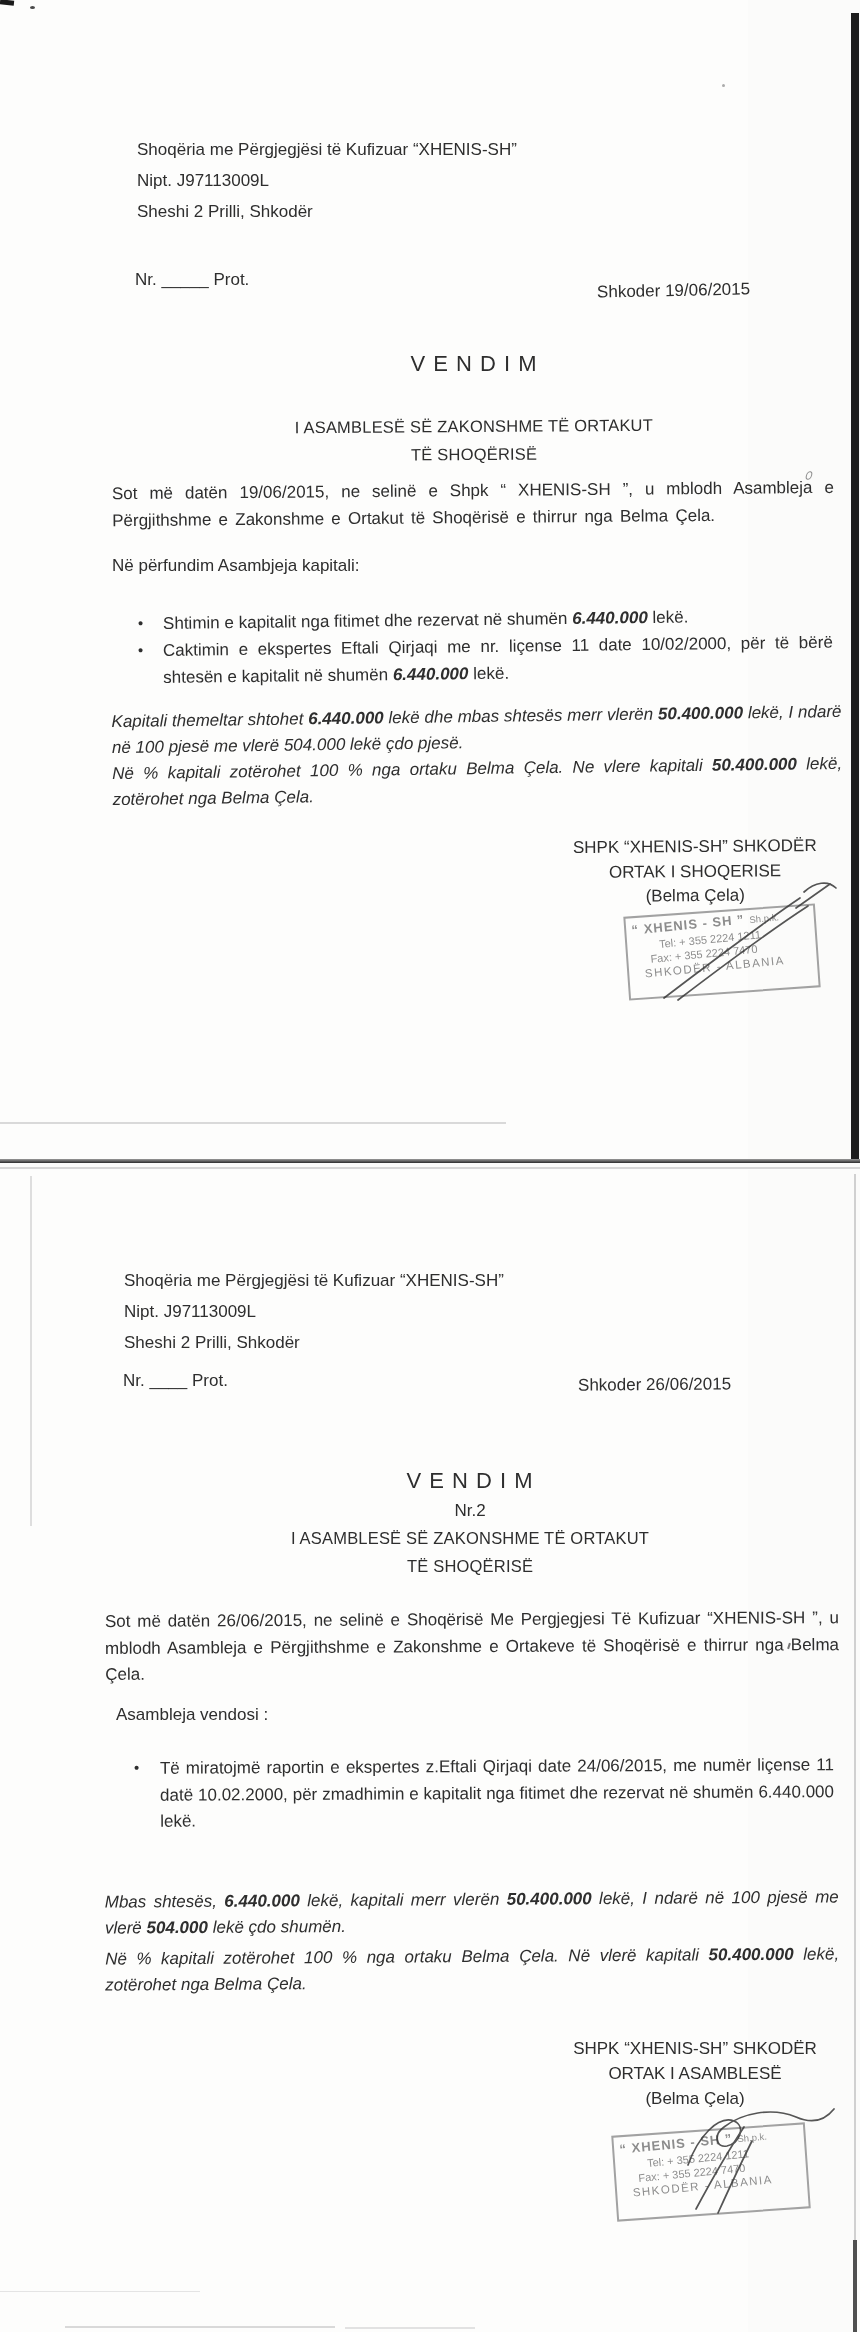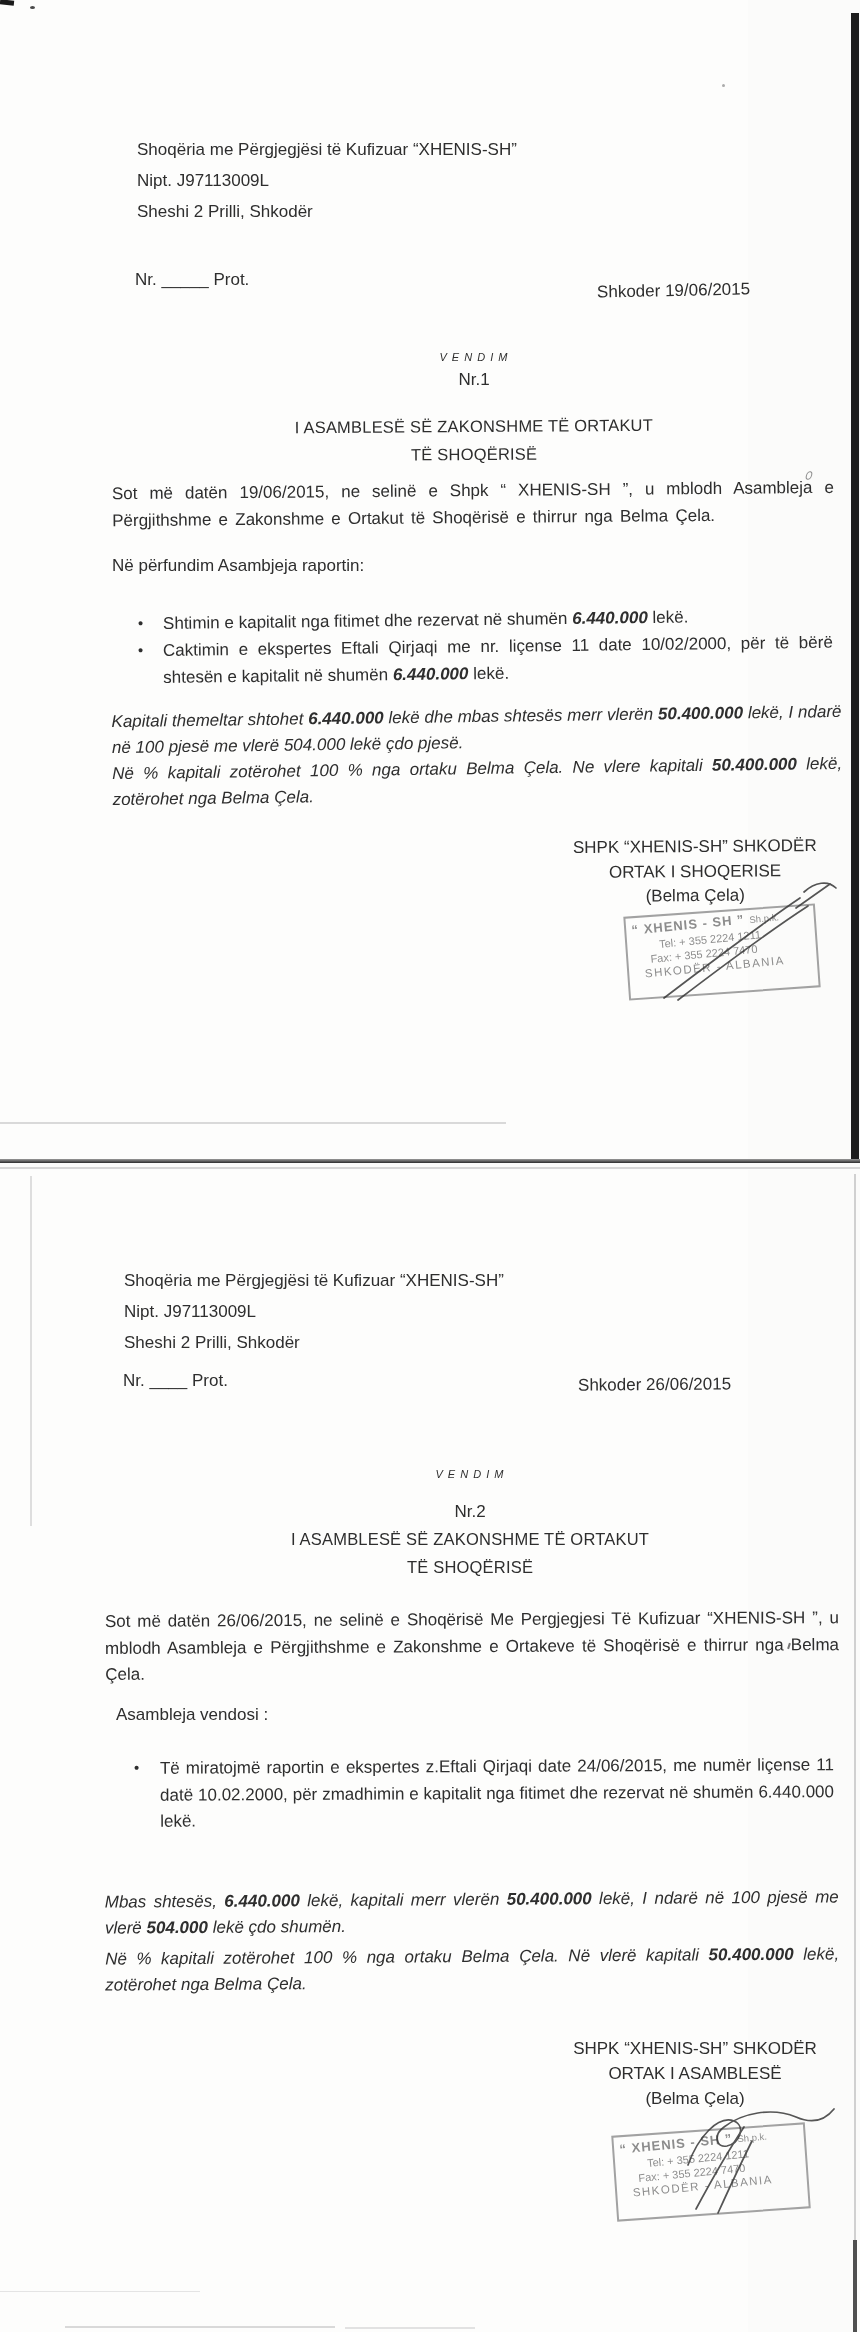--- a/index.html
+++ b/index.html
@@ -9,21 +9,21 @@
     font-family:"Liberation Sans","DejaVu Sans",sans-serif;
     color:#2e2e2e;
   }
   .page{position:absolute;left:0;width:748px;background:#fdfdfc;}
   #page1{top:0;height:1162px;}
   #page2{top:1170px;height:1162px;}
 
   .t{position:absolute;font-size:17px;white-space:nowrap;color:#2e2e2e;}
   .par{position:absolute;font-size:17px;line-height:26.5px;color:#2e2e2e;text-align:justify;}
   .center-block{position:absolute;text-align:center;}
-  .h-title{font-size:11px;letter-spacing:1px;font-style:italic;}
+  .h-title{font-size:22px;letter-spacing:1px;}
   .h-sub{font-size:16.5px;letter-spacing:.2px;}
   .italic{font-style:italic;}
   .blk{display:block;}
   .bi{font-weight:bold;}
   .li{position:absolute;font-size:17px;line-height:27px;text-align:justify;color:#2e2e2e;}
   .li .dot{position:absolute;left:0;top:-1px;font-size:15px;}
   .li .litext{display:block;margin-left:25px;}
   .sig{position:absolute;text-align:center;font-size:17px;color:#2e2e2e;}
 
   .stamp{
@@ -65,30 +65,29 @@
 
   <div class="t" style="left:137px;top:140px">Shoqëria me Përgjegjësi të Kufizuar  “XHENIS-SH”</div>
   <div class="t" style="left:137px;top:171px">Nipt. J97113009L</div>
   <div class="t" style="left:137px;top:202px">Sheshi 2 Prilli, Shkodër</div>
 
   <div class="t" style="left:135px;top:270px">Nr. _____ Prot.</div>
   <div class="t" style="left:597px;top:281px;transform:rotate(-1.2deg)">Shkoder 19/06/2015</div>
 
   <div class="center-block" style="left:112px;top:351px;width:724px">
     <div class="h-title">V E N D I M</div>
-    <div style="font-size:17px;margin-top:7px">Nr.1</div>
   </div>
   <div class="center-block" style="left:112px;top:417px;width:724px;transform:rotate(-0.4deg)">
     <div class="h-sub">I ASAMBLESË SË ZAKONSHME TË ORTAKUT</div>
     <div class="h-sub" style="margin-top:9px">TË SHOQËRISË</div>
   </div>
 
   <div class="par" style="left:112px;top:478px;width:722px;word-spacing:2.5px;transform:rotate(-0.5deg)">Sot më datën 19/06/2015, ne selinë e Shpk “ XHENIS-SH ”, u mblodh Asambleja e Përgjithshme e Zakonshme e Ortakut të Shoqërisë e thirrur nga Belma Çela.</div>
 
-  <div class="t" style="left:112px;top:556px">Në përfundim Asambjeja raportin:</div>
+  <div class="t" style="left:112px;top:556px">Në përfundim Asambjeja kapitali:</div>
 
   <div class="li" style="left:138px;top:606px;width:695px;transform:rotate(-0.7deg)">
     <span class="dot">•</span>
     <span class="litext"><span>Shtimin e kapitalit nga fitimet dhe rezervat në shumën </span><span class="bi italic">6.440.000</span><span> lekë.</span></span>
   </div>
   <div class="li" style="left:138px;top:633px;width:695px;transform:rotate(-0.7deg)">
     <span class="dot">•</span>
     <span class="litext"><span>Caktimin e ekspertes Eftali Qirjaqi  me nr. liçense 11 date 10/02/2000, për të bërë shtesën e kapitalit në shumën  </span><span class="bi italic">6.440.000</span><span> lekë.</span></span>
   </div>
 
@@ -126,21 +125,21 @@
 
   <div class="t" style="left:124px;top:101px">Shoqëria me Përgjegjësi të Kufizuar  “XHENIS-SH”</div>
   <div class="t" style="left:124px;top:132px">Nipt. J97113009L</div>
   <div class="t" style="left:124px;top:163px">Sheshi 2 Prilli, Shkodër</div>
 
   <div class="t" style="left:123px;top:201px">Nr. ____ Prot.</div>
   <div class="t" style="left:578px;top:205px;transform:rotate(-0.5deg)">Shkoder 26/06/2015</div>
 
   <div class="center-block" style="left:108px;top:298px;width:724px">
     <div class="h-title">V E N D I M</div>
-    <div style="font-size:17px;margin-top:22px">Nr.2</div>
+    <div style="font-size:17px;margin-top:7px">Nr.2</div>
     <div class="h-sub" style="margin-top:8px">I ASAMBLESË SË ZAKONSHME TË ORTAKUT</div>
     <div class="h-sub" style="margin-top:9px">TË SHOQËRISË</div>
   </div>
 
   <div class="par" style="left:105px;top:437px;width:734px;word-spacing:2px;transform:rotate(-0.3deg)">Sot më datën 26/06/2015, ne selinë e Shoqërisë Me Pergjegjesi Të Kufizuar  “XHENIS-SH ”, u mblodh Asambleja e Përgjithshme e Zakonshme e Ortakeve të Shoqërisë e thirrur nga Belma Çela.</div>
 
   <div class="t" style="left:116px;top:535px">Asambleja vendosi :</div>
 
   <div class="li" style="left:134px;top:584px;width:700px;line-height:26.5px;transform:rotate(-0.3deg)">
     <span class="dot">•</span>

